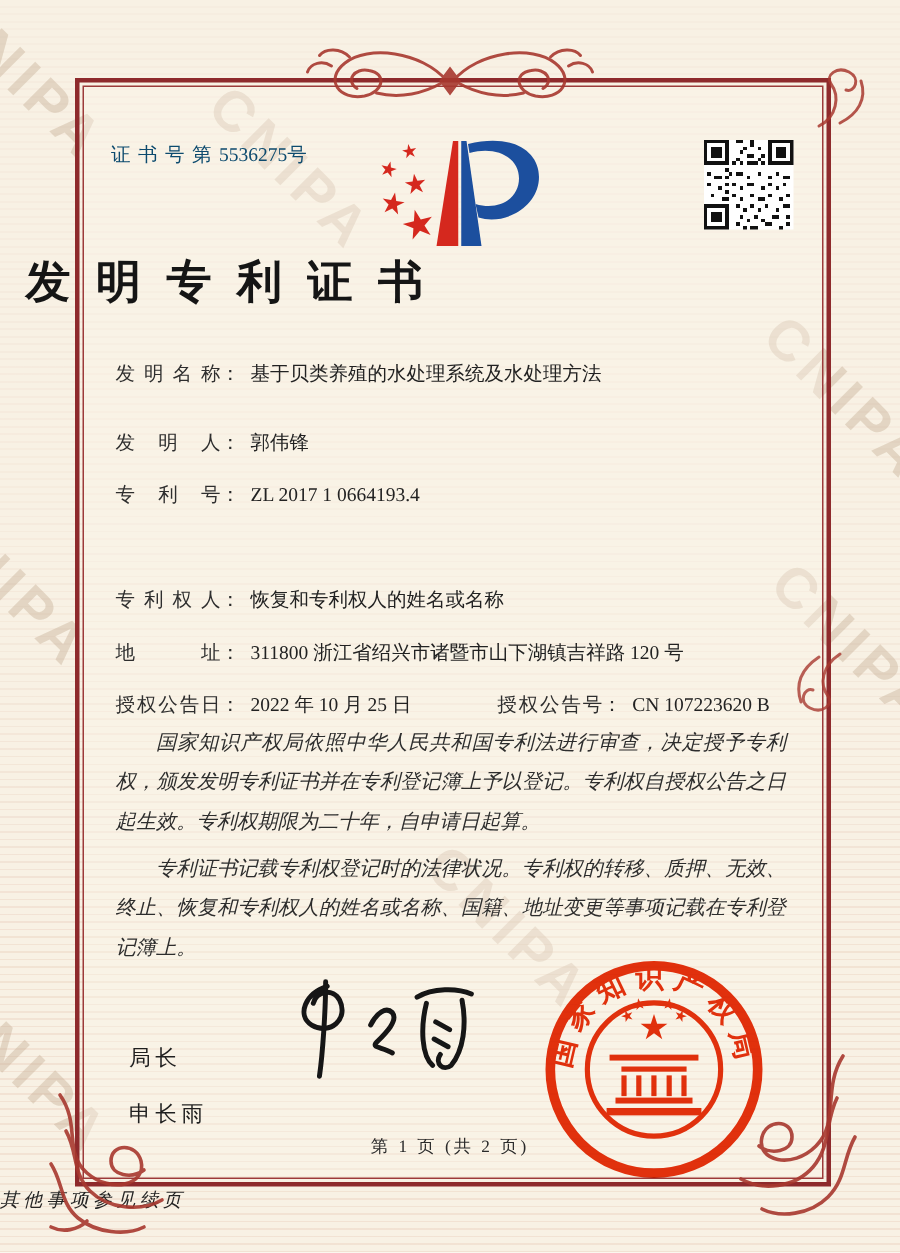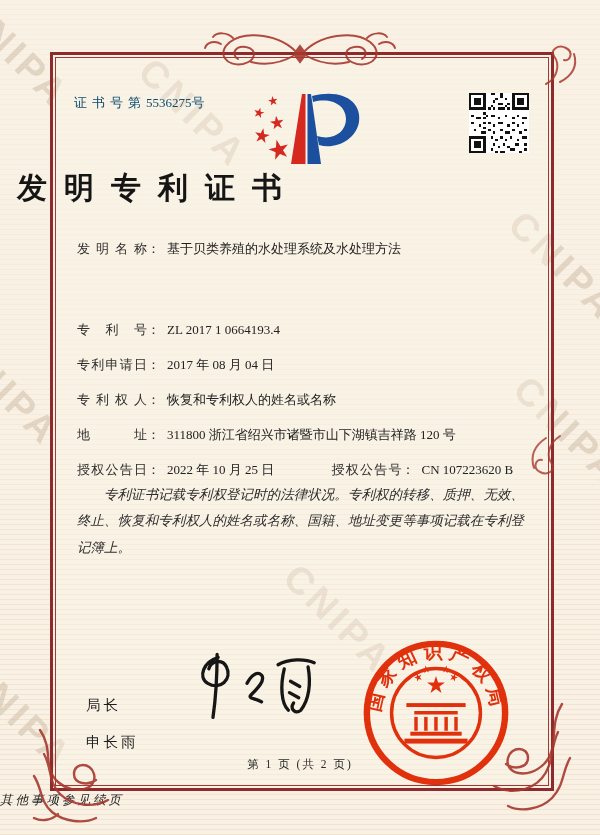--- a/index.html
+++ b/index.html
@@ -147,42 +147,43 @@
         <path d="M9 0h2v1H9zM13 0h1v2h-1zM11 2h1v1h-1zM15 2h1v1h-1zM10 3h1v1h-1zM12 4h2v1h-2zM16 4h1v1h-1zM9 5h1v1H9zM13 6h1v1h-1zM15 5h1v1h-1zM8 6h1v1H8zM10 6h1v1h-1zM12 6h1v1h-1zM14 6h1v1h-1zM16 6h1v1h-1zM6 8h1v1H6zM6 10h1v1H6zM6 12h1v1H6zM6 14h1v1H6zM6 16h1v1H6zM1 9h1v1H1zM3 10h2v1H3zM7 9h1v1H7zM9 9h2v1H9zM12 10h1v1h-1zM15 9h1v1h-1zM18 10h1v1h-1zM20 9h1v1h-1zM22 10h2v1h-2zM1 12h1v1H1zM4 13h1v1H4zM8 12h1v1H8zM10 13h1v1h-1zM12 12h2v1h-2zM16 13h1v1h-1zM18 12h1v1h-1zM20 13h1v1h-1zM22 12h1v1h-1zM2 15h1v1H2zM5 16h1v1H5zM8 15h1v1H8zM10 16h1v1h-1zM13 15h1v1h-1zM15 16h2v1h-2zM18 15h1v1h-1zM21 16h1v1h-1zM23 15h1v1h-1zM9 18h1v1H9zM11 19h1v1h-1zM13 18h1v1h-1zM15 19h1v1h-1zM17 18h1v1h-1zM20 19h1v1h-1zM22 18h2v1h-2zM10 21h1v1h-1zM12 22h1v1h-1zM14 21h1v1h-1zM16 22h1v1h-1zM19 21h2v1h-2zM23 21h1v1h-1zM9 23h1v1H9zM11 24h1v1h-1zM13 24h2v1h-2zM17 23h2v1h-2zM21 24h1v1h-1zM23 23h1v1h-1z"></path>
       </g>
     </svg>
   </div>
 
   <div class="abs title">发明专利证书</div>
 
   <div class="abs frow" style="top:240px;">
     <span class="flabel">发明名称</span><span>：</span><span class="fvalue">基于贝类养殖的水处理系统及水处理方法</span>
   </div>
+  <div class="abs frow" style="top:286px;">
+    <span class="flabel">发明人</span><span>：</span><span class="fvalue">郭伟锋</span>
+  </div>
   <div class="abs frow" style="top:321px;">
     <span class="flabel">专利号</span><span>：</span><span class="fvalue">ZL 2017 1 0664193.4</span>
-  </div>
-  <div class="abs frow" style="top:356px;">
-    <span class="flabel">专利申请日</span><span>：</span><span class="fvalue">2017 年 08 月 04 日</span>
   </div>
   <div class="abs frow" style="top:391px;">
     <span class="flabel">专利权人</span><span>：</span><span class="fvalue">恢复和专利权人的姓名或名称</span>
   </div>
   <div class="abs frow" style="top:426px;">
     <span class="flabel">地址</span><span>：</span><span class="fvalue">311800 浙江省绍兴市诸暨市山下湖镇吉祥路 120 号</span>
   </div>
   <div class="abs frow" style="top:461px;">
     <span>
       <span class="flabel">授权公告日</span><span>：</span><span class="fvalue">2022 年 10 月 25 日</span>
     </span>
     <span class="pair2">
       <span class="flabel">授权公告号</span><span>：</span><span class="fvalue">CN 107223620 B</span>
     </span>
   </div>
 
   <div class="abs bodytext">
+    <p>国家知识产权局依照中华人民共和国专利法进行审查，决定授予专利权，颁发发明专利证书并在专利登记簿上予以登记。专利权自授权公告之日起生效。专利权期限为二十年，自申请日起算。</p>
     <p>专利证书记载专利权登记时的法律状况。专利权的转移、质押、无效、终止、恢复和专利权人的姓名或名称、国籍、地址变更等事项记载在专利登记簿上。</p>
   </div>
 
   <div class="abs signer" style="top:696px;">局长</div>
   <div class="abs signer" style="top:705px;margin-top:28px;">申长雨</div>
 
   <div class="abs sig">
     <svg width="155" height="80" viewBox="0 0 150 75">
       <g fill="none" stroke="#161616" stroke-width="3.2" stroke-linecap="round" stroke-linejoin="round">
         <path d="M34 8 C20 12 14 27 24 33 C36 40 48 29 42 17 C38 9 27 11 25 19"></path>

